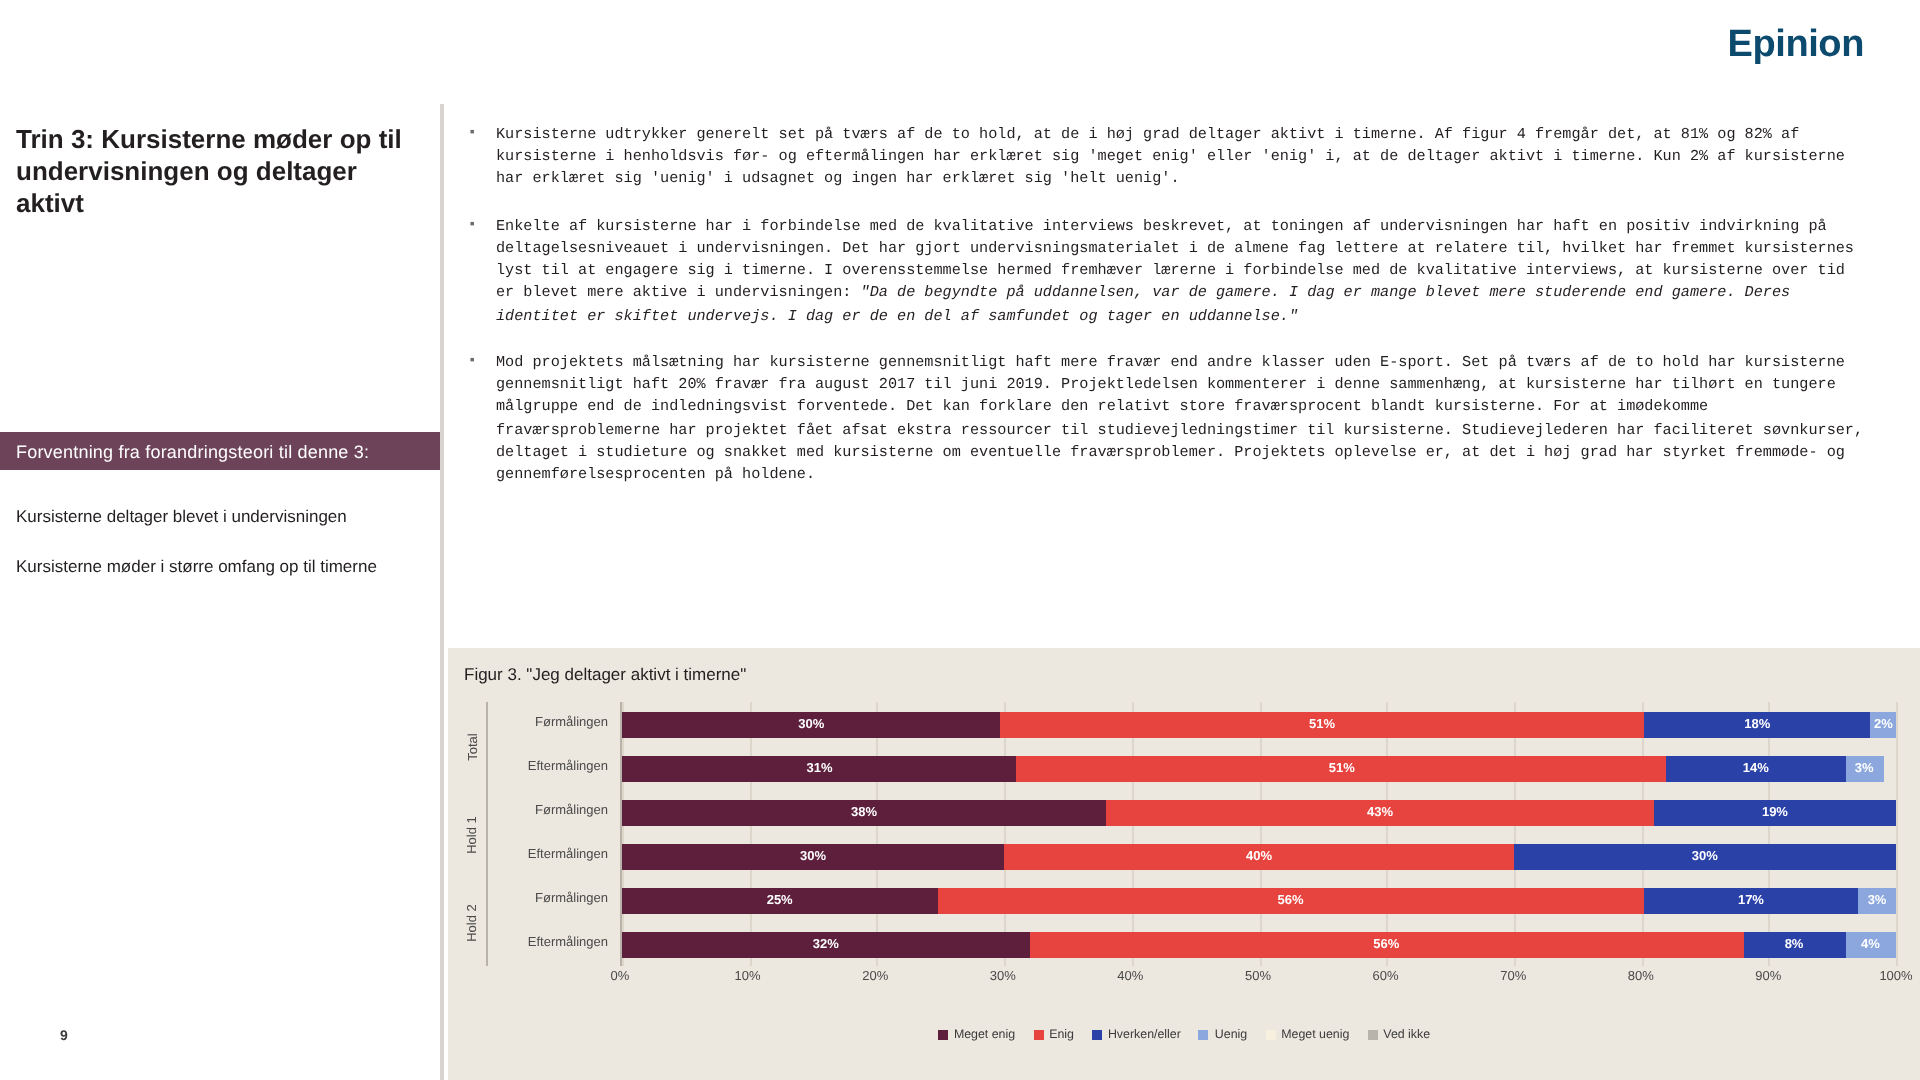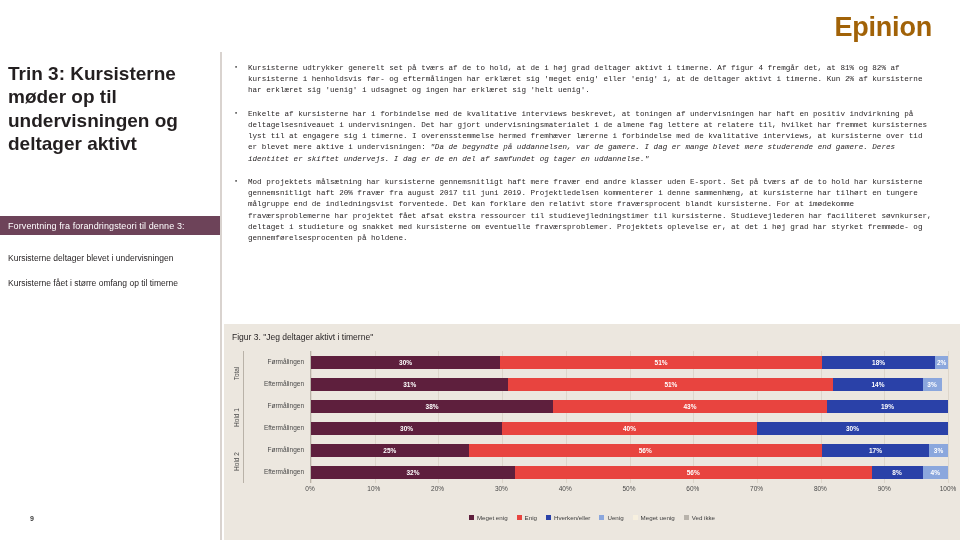--- a/index.html
+++ b/index.html
@@ -6,34 +6,34 @@
   html, body {
     width: 960px; height: 540px;
     font-family: "Liberation Sans", sans-serif;
     background: #ffffff; overflow: hidden;
   }
   .slide { position: relative; width: 960px; height: 540px; background: #ffffff; }
 
   
   .brand {
     position: absolute; top: 12px; right: 28px;
-    font-size: 27px; font-weight: 700; color: #a16207;
+    font-size: 19px; font-weight: 700; color: #0c4a6e;
     letter-spacing: -0.2px;
   }
 
   
   .left-col {
     position: absolute; left: 0; top: 52px;
     width: 222px; height: 488px;
     background: #ffffff;
     border-right: 2px solid #d9d3cf;
   }
   .slide-title {
     position: absolute; left: 8px; top: 10px; width: 200px;
-    font-size: 19px; font-weight: 700; color: #231f20;
+    font-size: 13px; font-weight: 700; color: #231f20;
     line-height: 1.23;
   }
   .expect-band {
     position: absolute; left: 0; top: 164px; width: 220px; height: 19px;
     background: #6d4359; color: #ffffff;
     font-size: 9px; display: flex; align-items: center; padding-left: 8px;
     letter-spacing: 0.1px;
   }
   .expect-list {
     position: absolute; left: 8px; top: 200px; width: 205px;
@@ -138,21 +138,21 @@
 
   <div class="left-col">
     <div class="slide-title">Trin 3: Kursisterne møder op til undervisningen og deltager aktivt</div>
 
     <div class="expect-band">
       <span>Forventning fra forandringsteori til denne 3:</span>
     </div>
 
     <div class="expect-list">
       <div class="expect-item">Kursisterne deltager blevet i undervisningen</div>
-      <div class="expect-item">Kursisterne fået i større omfang op til timerne</div>
+      <div class="expect-item">Kursisterne møder i større omfang op til timerne</div>
     </div>
 
     <div class="page-num">9</div>
   </div>
 
   <div class="right-col">
 
 
     <ul class="bullets">
       <li><span>Kursisterne udtrykker generelt set på tværs af de to hold, at de i høj grad deltager aktivt i timerne. Af figur 4 fremgår det, at 81% og 82% af kursisterne i henholdsvis før- og eftermålingen har erklæret sig 'meget enig' eller 'enig' i, at de deltager aktivt i timerne. Kun 2% af kursisterne har erklæret sig 'uenig' i udsagnet og ingen har erklæret sig 'helt uenig'.</span></li>

